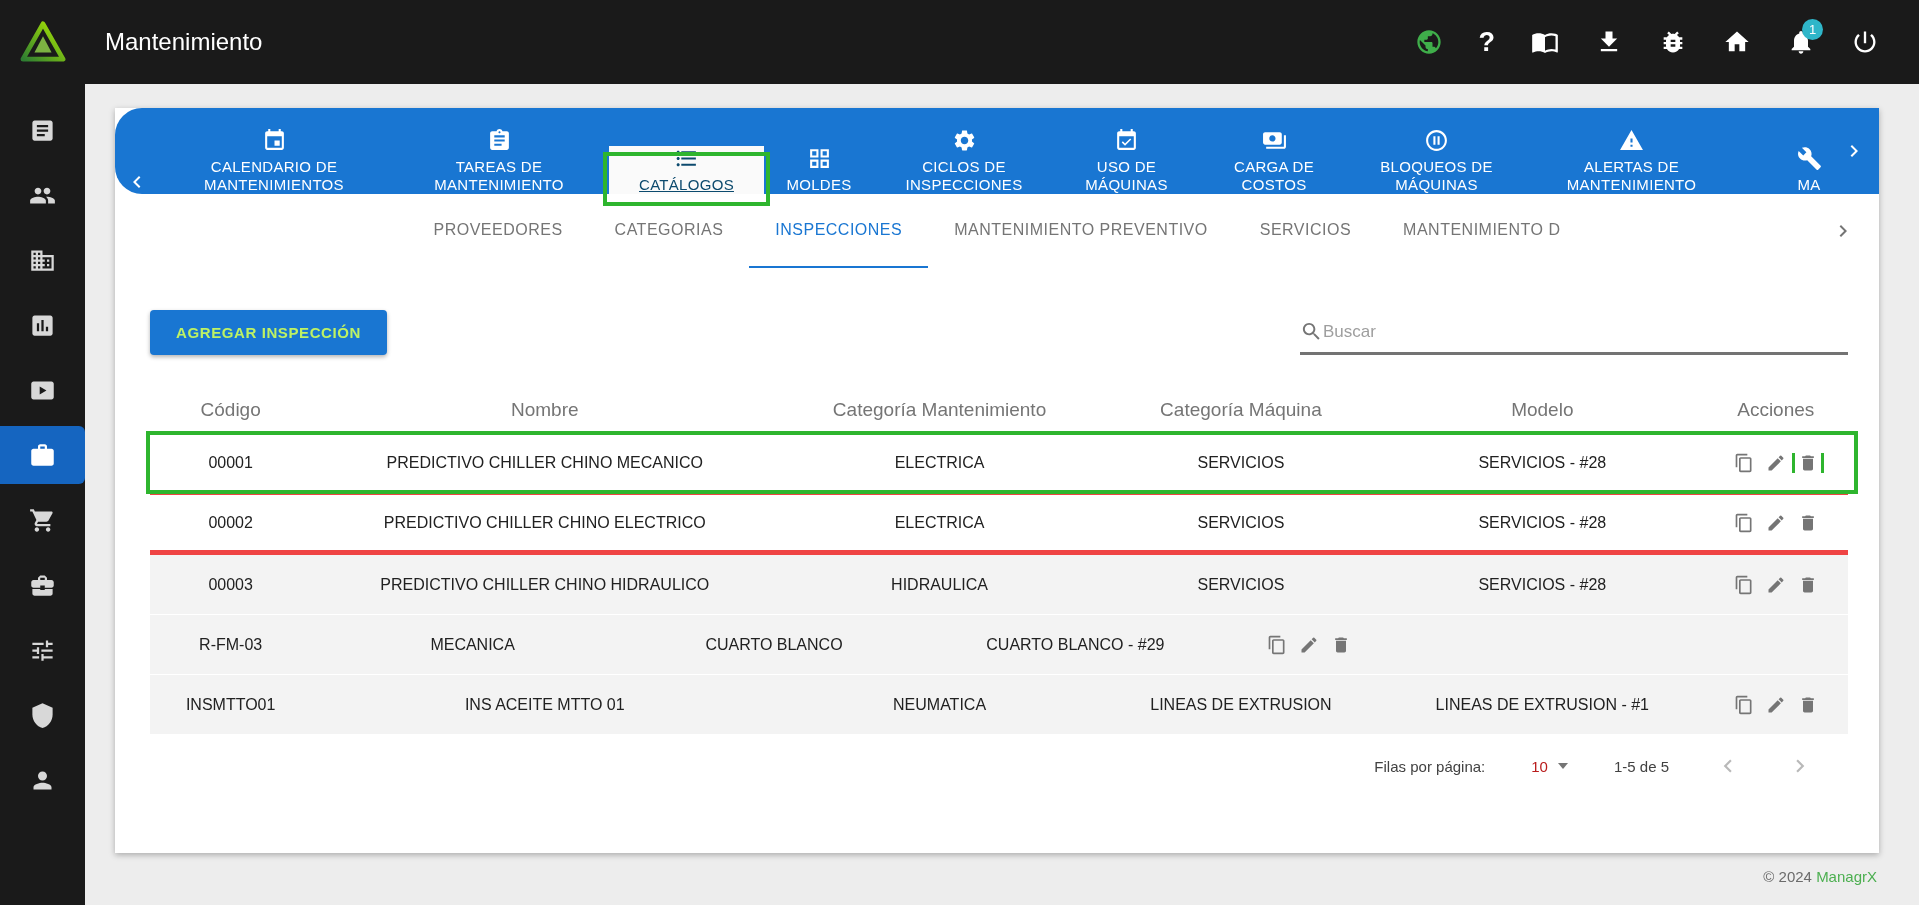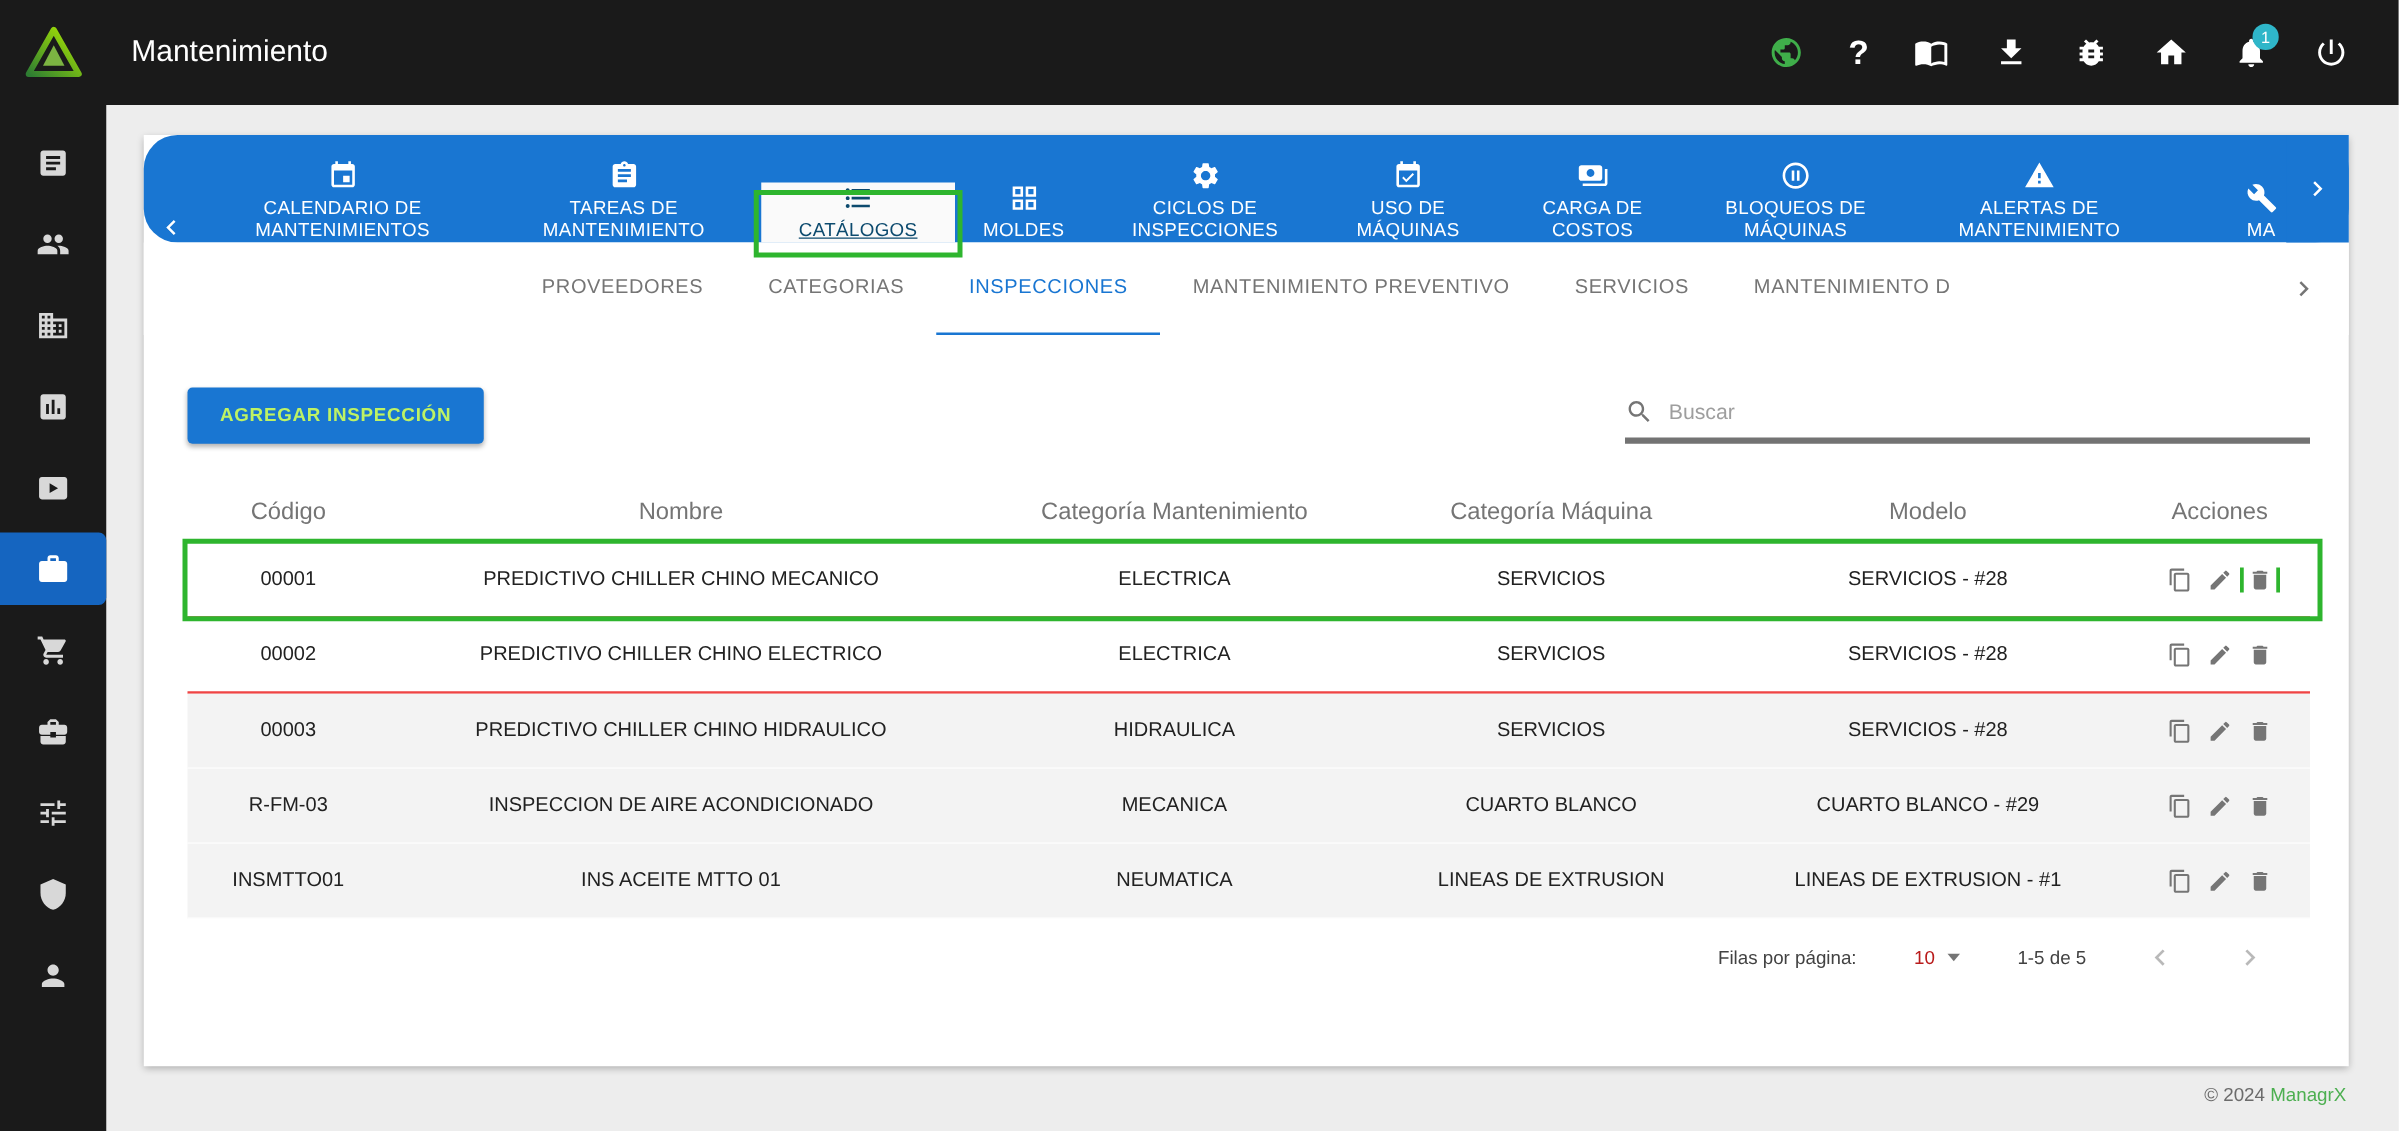--- a/index.html
+++ b/index.html
@@ -40,30 +40,30 @@
 
   
   .subtabs { position:relative; height:74px; display:flex; justify-content:center; align-items:stretch; background:#ffffff; }
   .subtab { background:none; border:none; border-bottom:2px solid transparent; color:#757575; font-size:16px; font-weight:500; letter-spacing:0.5px; padding:0 26px; cursor:pointer; text-transform:uppercase; font-family:"Liberation Sans", sans-serif; }
   .subtab.active { color:#1976d2; border-bottom-color:#1976d2; }
   .subtab-chev { position:absolute; right:24px; top:0; height:100%; border:none; background:none; color:#757575; cursor:pointer; display:flex; align-items:center; }
 
   
   .toolbar { margin:42px 31px 0 35px; display:flex; align-items:flex-end; justify-content:space-between; }
   .add-btn { height:45px; padding:0 26px; background:#1976d2; color:#bef264; border:none; border-radius:4px; font-size:15px; font-weight:700; letter-spacing:0.6px; cursor:pointer; box-shadow:0 2px 4px rgba(0,0,0,0.3); font-family:"Liberation Sans", sans-serif; }
-  .search { width:548px; display:flex; align-items:center; gap:12px; border-bottom:5px solid #737373; padding-bottom:9px;justify-content:center; }
+  .search { width:548px; display:flex; align-items:center; border-bottom:3px solid #737373; padding-bottom:9px;justify-content:center; }
   .search .ic { width:23px; height:23px; color:#757575; }
   .search input { border:none; outline:none; flex:1; font-size:17px; color:#333; background:transparent; font-family:"Liberation Sans", sans-serif; }
   .search input::placeholder { color:#9e9e9e; }
 
   
   .table { margin:30px 31px 0 35px; }
   .trow { display:flex; align-items:center; height:60px; position:relative; }
   .thead { height:50px; color:#757575; font-size:19px; }
-  .tbody-row { color:#212121; font-size:16px; border-bottom:2px solid #ef4444; background:#ffffff; }
+  .tbody-row { color:#212121; font-size:16px; border-bottom:5px solid #ef4444; background:#ffffff; }
   .tbody-row.shaded { background:#f3f3f3; border-bottom:1px solid #ffffff; }
   .cell { text-align:center; padding:0 6px; overflow:hidden; white-space:nowrap; }
   .c1{width:9.5%}.c2{width:27.5%}.c3{width:19%}.c4{width:16.5%}.c5{width:19%}.c6{width:8.5%}
   .actions { display:flex; align-items:center; justify-content:center; gap:12px; }
   .act-btn { background:none; border:none; color:#757575; cursor:pointer; padding:0; }
   .act-btn .ic { width:20px; height:20px; }
 
   
   .pagination { margin:18px 66px 0 0; display:flex; align-items:center; justify-content:flex-end; gap:46px; color:#424242; font-size:15px; }
   .rpp-select { display:flex; align-items:center; gap:10px; cursor:pointer; border:none; background:none; font-size:15px; color:#b91c1c; font-family:"Liberation Sans", sans-serif; }
@@ -496,21 +496,20 @@
         <button class="act-btn">
             <svg class="ic">
               <use href="#i-trash"></use>
             </svg>
           </button>
       </div>
     </div>
 
     <div class="trow tbody-row shaded">
       <div class="cell c1">R-FM-03</div>
-      <div class="cell c2">INSPECCION DE AIRE ACONDICIONADO</div>
       <div class="cell c3">MECANICA</div>
       <div class="cell c4">CUARTO BLANCO</div>
       <div class="cell c5">CUARTO BLANCO - #29</div>
       <div class="cell c6 actions">
         <button class="act-btn">
             <svg class="ic">
               <use href="#i-copy"></use>
             </svg>
           </button>
         <button class="act-btn">

